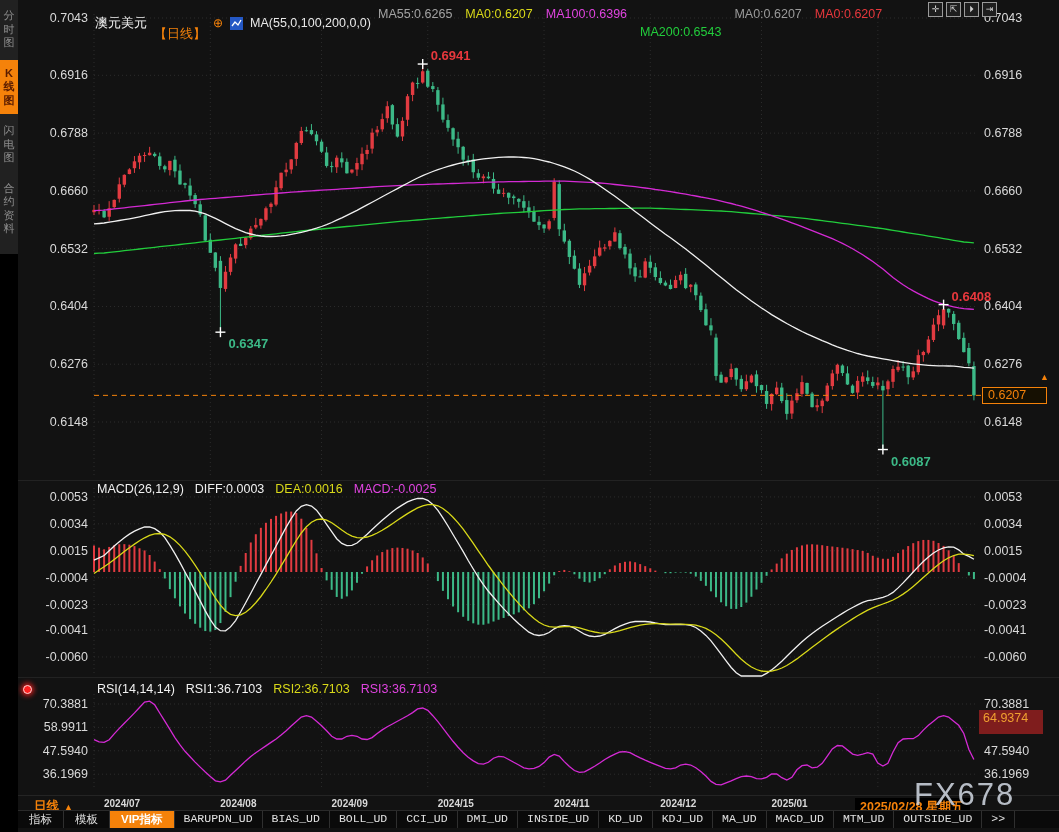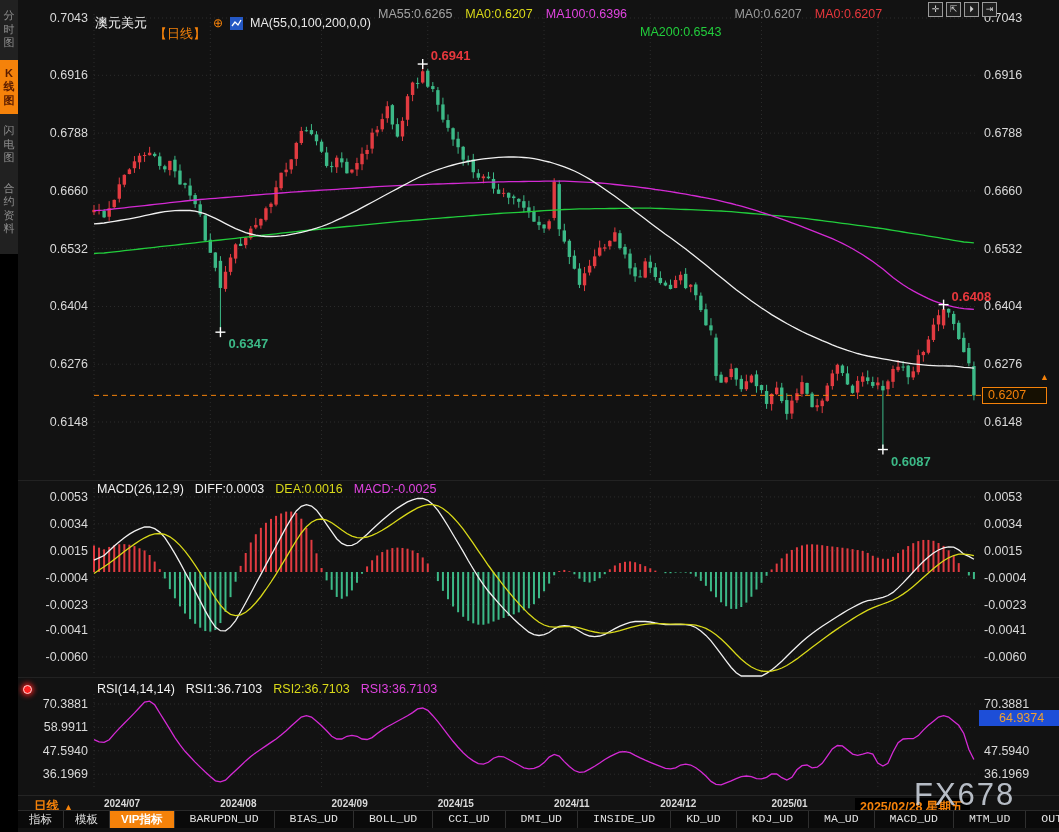--- a/index.html
+++ b/index.html
@@ -25,39 +25,39 @@
   #macd-hdr{top:482px;left:97px;}
   #rsi-hdr{top:682px;left:97px;}
   .c-white{color:#f0f0f0}.c-yel{color:#d9d919}.c-mag{color:#e044e0}
   
   #top-icons{position:absolute;top:2px;left:928px;display:flex;gap:3px;z-index:4;}
   .ticon{width:13px;height:13px;border:1px solid #9a9a9a;background:#1e1e1e;color:#cfcfcf;
          font-size:9px;line-height:12px;text-align:center;cursor:pointer;}
   
   #price-box{position:absolute;left:982px;top:387px;width:58px;height:15px;border:1px solid #f5820a;
              background:#161002;color:#f5820a;font-size:12.5px;line-height:15px;padding-left:5px;z-index:5;}
-  #rsi-box{position:absolute;left:979px;top:710px;width:60px;height:16px;background:#1d4ed8;
-           color:#f0a030;font-size:12.5px;line-height:16px;padding-left:20px;z-index:5;}
+  #rsi-box{position:absolute;left:979px;top:710px;width:60px;height:24px;background:#7f1d1d;
+           color:#f0a030;font-size:12.5px;line-height:16px;padding-left:4px;z-index:5;}
   #marker-up{position:absolute;left:1040px;top:372px;color:#f5820a;font-size:9px;z-index:5;}
   #alert-dot{position:absolute;left:23px;top:685px;width:7px;height:7px;border-radius:50%;
              background:#ff2020;border:1px solid #ffd9d9;box-shadow:0 0 5px 2px rgba(255,32,32,.8);z-index:5;}
   
   #date-row{position:absolute;left:18px;top:795px;width:1041px;height:20px;background:#121212;
             border-top:1px solid #242424;z-index:3;}
   #period-btn{position:absolute;left:34px;top:798px;font-size:12.5px;font-weight:bold;color:#f5820a;
               cursor:pointer;z-index:4;white-space:nowrap;}
   #period-btn .arr{font-size:9px;margin-left:5px;}
   .date-label{position:absolute;top:798px;font-size:10px;font-weight:bold;color:#d9d9d9;z-index:3;}
   #date-tooltip{position:absolute;left:855px;top:798px;background:#000;color:#f5820a;font-size:12.5px;
                 font-weight:bold;padding:1px 6px 1px 5px;white-space:nowrap;z-index:6;}
   #watermark{position:absolute;left:914px;top:777px;font-size:31px;letter-spacing:2px;
              color:rgba(205,212,222,0.88);z-index:7;font-family:"Liberation Sans",sans-serif;}
   #toolbar{position:absolute;left:18px;top:810px;width:1041px;height:17px;background:#0a0a0a;
            border-top:1px solid #2a2a2a;display:flex;z-index:8;}
-  .tb{padding:0 15px;font-size:11.5px;line-height:16px;color:#e0e0e0;border-right:1px solid #2f2f2f;
+  .tb{padding:0 9px;font-size:11.5px;line-height:16px;color:#e0e0e0;border-right:1px solid #2f2f2f;
       font-family:"Liberation Mono",monospace;cursor:pointer;white-space:nowrap;}
   .tb.cn{font-family:"Liberation Sans",sans-serif;padding:0 11px;}
   .tb.active{background:#f5820a;color:#fff;font-weight:bold;}
 </style>
 </head>
 <body>
 
 <div id="app">
 
   <svg id="chart-svg" width="1059" height="795">

